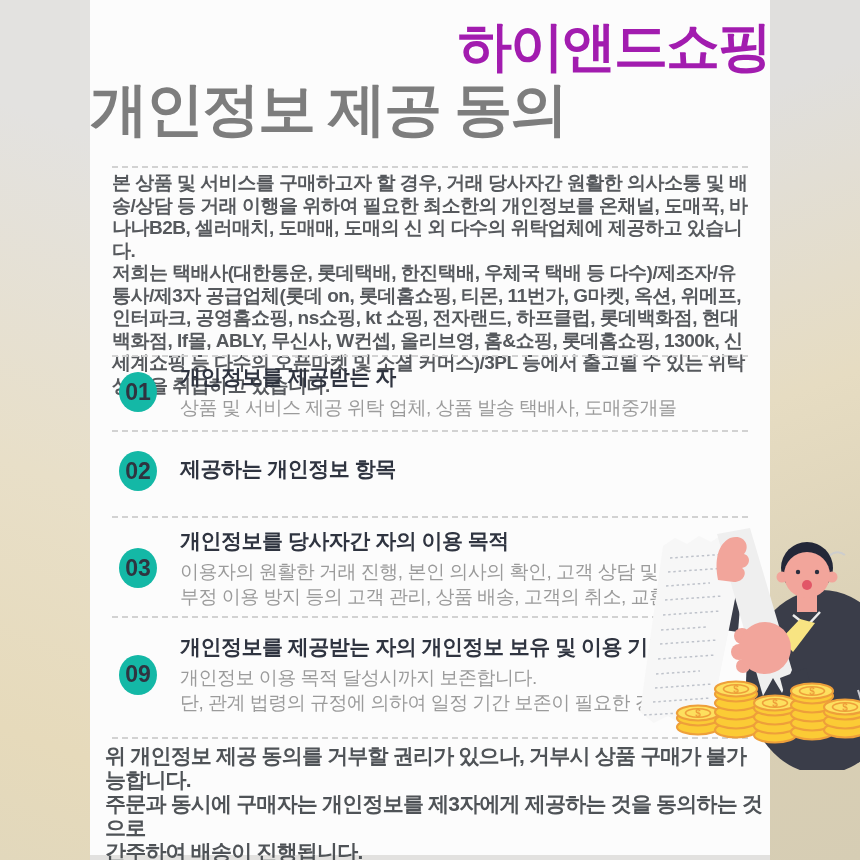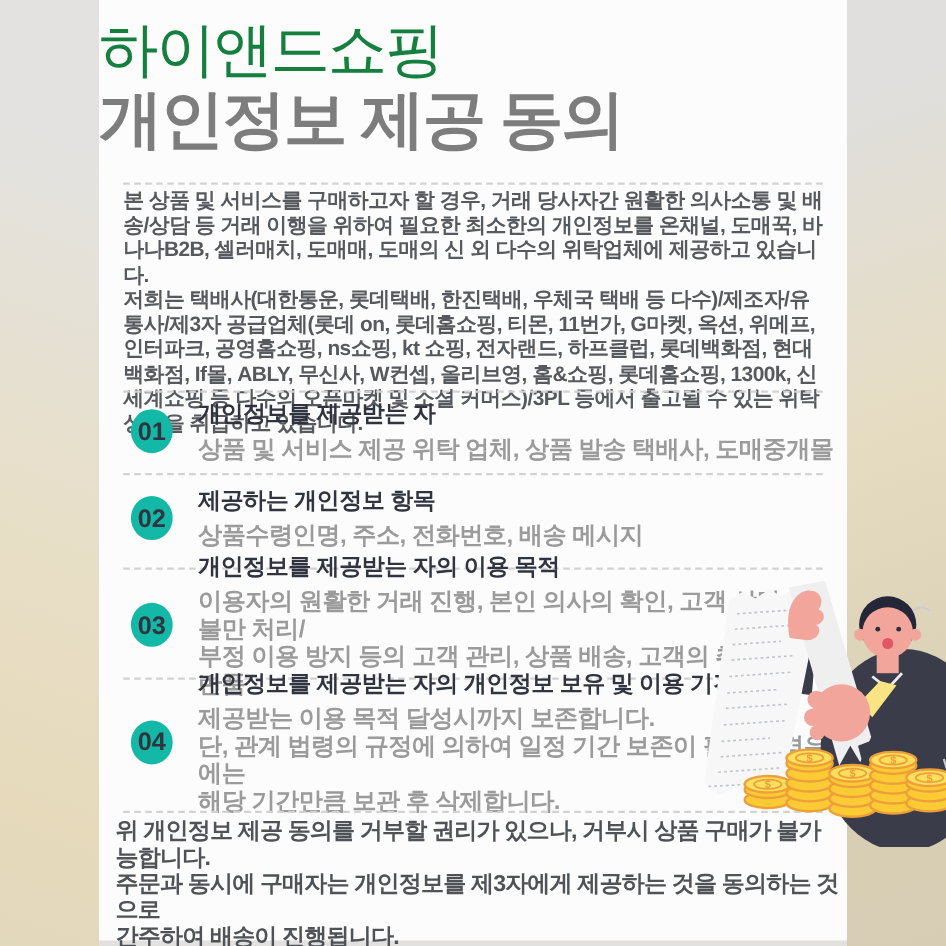--- a/index.html
+++ b/index.html
@@ -15,22 +15,22 @@
   }
   .strip.right{
     right:0;
     background:linear-gradient(160deg,#e0dfdd 10%,#e6dcc2 45%,#d9cfb4 80%,#d6cdb4 100%);
   }
   .card{
     position:absolute;left:90px;top:0;width:680px;height:855px;
     background:#fcfcfc;
   }
   .title-brand{
-    position:absolute;top:16px;left:0;width:100%;text-align:left;
-    font-size:54px;line-height:60px;font-weight:400;color:#15803d;letter-spacing:-2px;
+    position:absolute;top:16px;left:0;width:100%;text-align:right;
+    font-size:54px;line-height:60px;font-weight:700;color:#a21caf;letter-spacing:-2px;
   }
   .title-main{
     position:absolute;top:76px;left:0;width:100%;text-align:left;
     font-size:58px;line-height:66px;font-weight:700;color:#7d7d7d;letter-spacing:-2px;
   }
   .dash{
     position:absolute;left:22px;width:636px;height:0;
     border-top:2px dashed #d2d2d2;
   }
   .intro{
@@ -45,21 +45,21 @@
   .badge{
     flex:none;width:38px;height:40px;margin-left:7px;border-radius:50%;
     background:#14b8a6;display:flex;align-items:center;justify-content:center;
     font-size:23px;font-weight:700;color:#2f3440;
   }
   .sec-text{margin-left:23px;}
   .sec-text h3{
     margin:0 0 5px 0;font-size:21px;line-height:26px;font-weight:700;color:#2f3440;letter-spacing:-0.5px;
   }
   .sec-text p{
-    margin:0;font-size:22px;line-height:25px;font-weight:700;color:#9b9b9b;letter-spacing:-0.5px;
+    margin:0;font-size:19px;line-height:25px;font-weight:400;color:#9b9b9b;letter-spacing:-0.5px;
   }
   .footer{
     position:absolute;top:744px;left:15px;width:658px;
     font-size:21px;line-height:24px;font-weight:700;color:#4f5357;letter-spacing:-0.8px;
   }
   .footer p{margin:0;}
   .illustration{
     position:absolute;left:630px;top:520px;width:235px;height:250px;
     pointer-events:none;
   }
@@ -97,51 +97,49 @@
   </section>
 
   <div class="dash" style="top:430px"></div>
 
   <section class="sec" style="top:441px;height:60px">
     <div class="badge">
       <span>02</span>
     </div>
     <div class="sec-text">
       <h3>제공하는 개인정보 항목</h3>
-      <p>상품수령인명, 주소, 전화번호, 배송 메시지</p>
       <p></p>
       <p></p>
     </div>
   </section>
 
   <div class="dash" style="top:516px"></div>
 
   <section class="sec" style="top:526px;height:84px">
     <div class="badge">
       <span>03</span>
     </div>
     <div class="sec-text">
-      <h3>개인정보를 제공받는 자의 이용 목적</h3>
+      <h3>개인정보를 당사자간 자의 이용 목적</h3>
       <p>이용자의 원활한 거래 진행, 본인 의사의 확인, 고객 상담 및 불만 처리/</p>
       <p>부정 이용 방지 등의 고객 관리, 상품 배송, 고객의 취소, 교환, 반품</p>
       <p></p>
     </div>
   </section>
 
   <div class="dash" style="top:616px"></div>
 
   <section class="sec" style="top:618px;height:113px">
     <div class="badge">
-      <span>04</span>
+      <span>09</span>
     </div>
     <div class="sec-text">
       <h3>개인정보를 제공받는 자의 개인정보 보유 및 이용 기간</h3>
-      <p>제공받는 이용 목적 달성시까지 보존합니다.</p>
+      <p>개인정보 이용 목적 달성시까지 보존합니다.</p>
       <p>단, 관계 법령의 규정에 의하여 일정 기간 보존이 필요한 경우에는</p>
-      <p>해당 기간만큼 보관 후 삭제합니다.</p>
     </div>
   </section>
 
   <div class="dash" style="top:737px"></div>
 
   <div class="footer">
     <p>위 개인정보 제공 동의를 거부할 권리가 있으나, 거부시 상품 구매가 불가능합니다.</p>
     <p>주문과 동시에 구매자는 개인정보를 제3자에게 제공하는 것을 동의하는 것으로</p>
     <p>간주하여 배송이 진행됩니다.</p>
 

